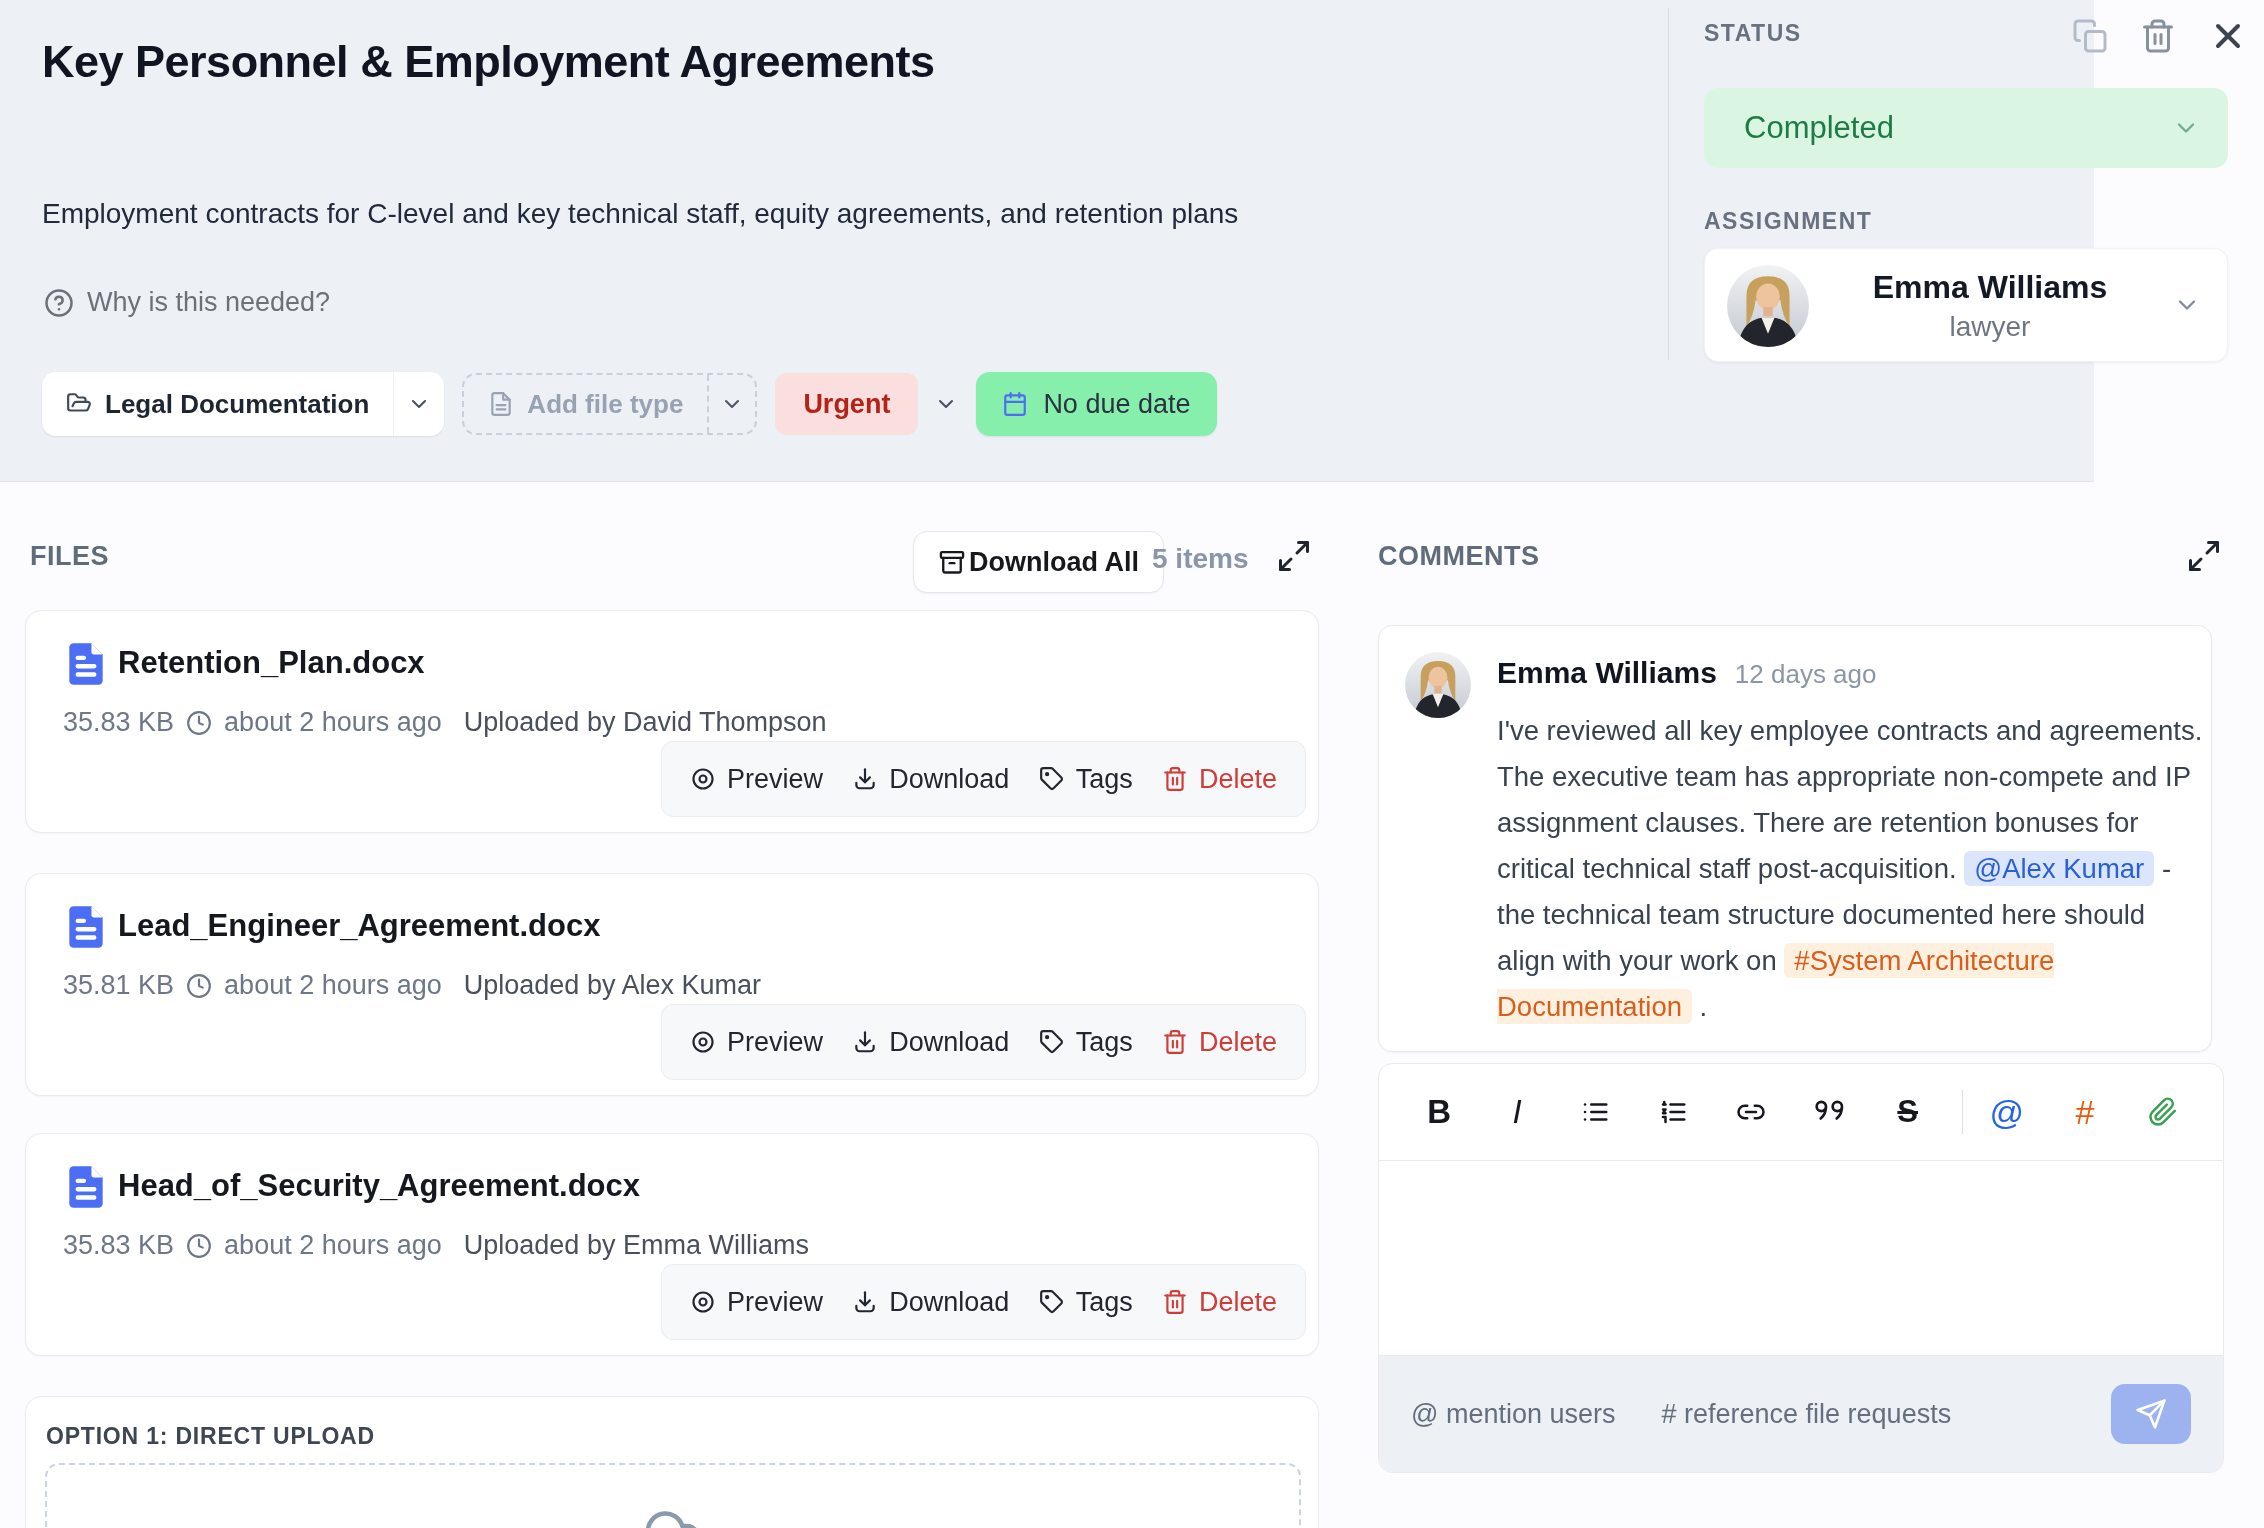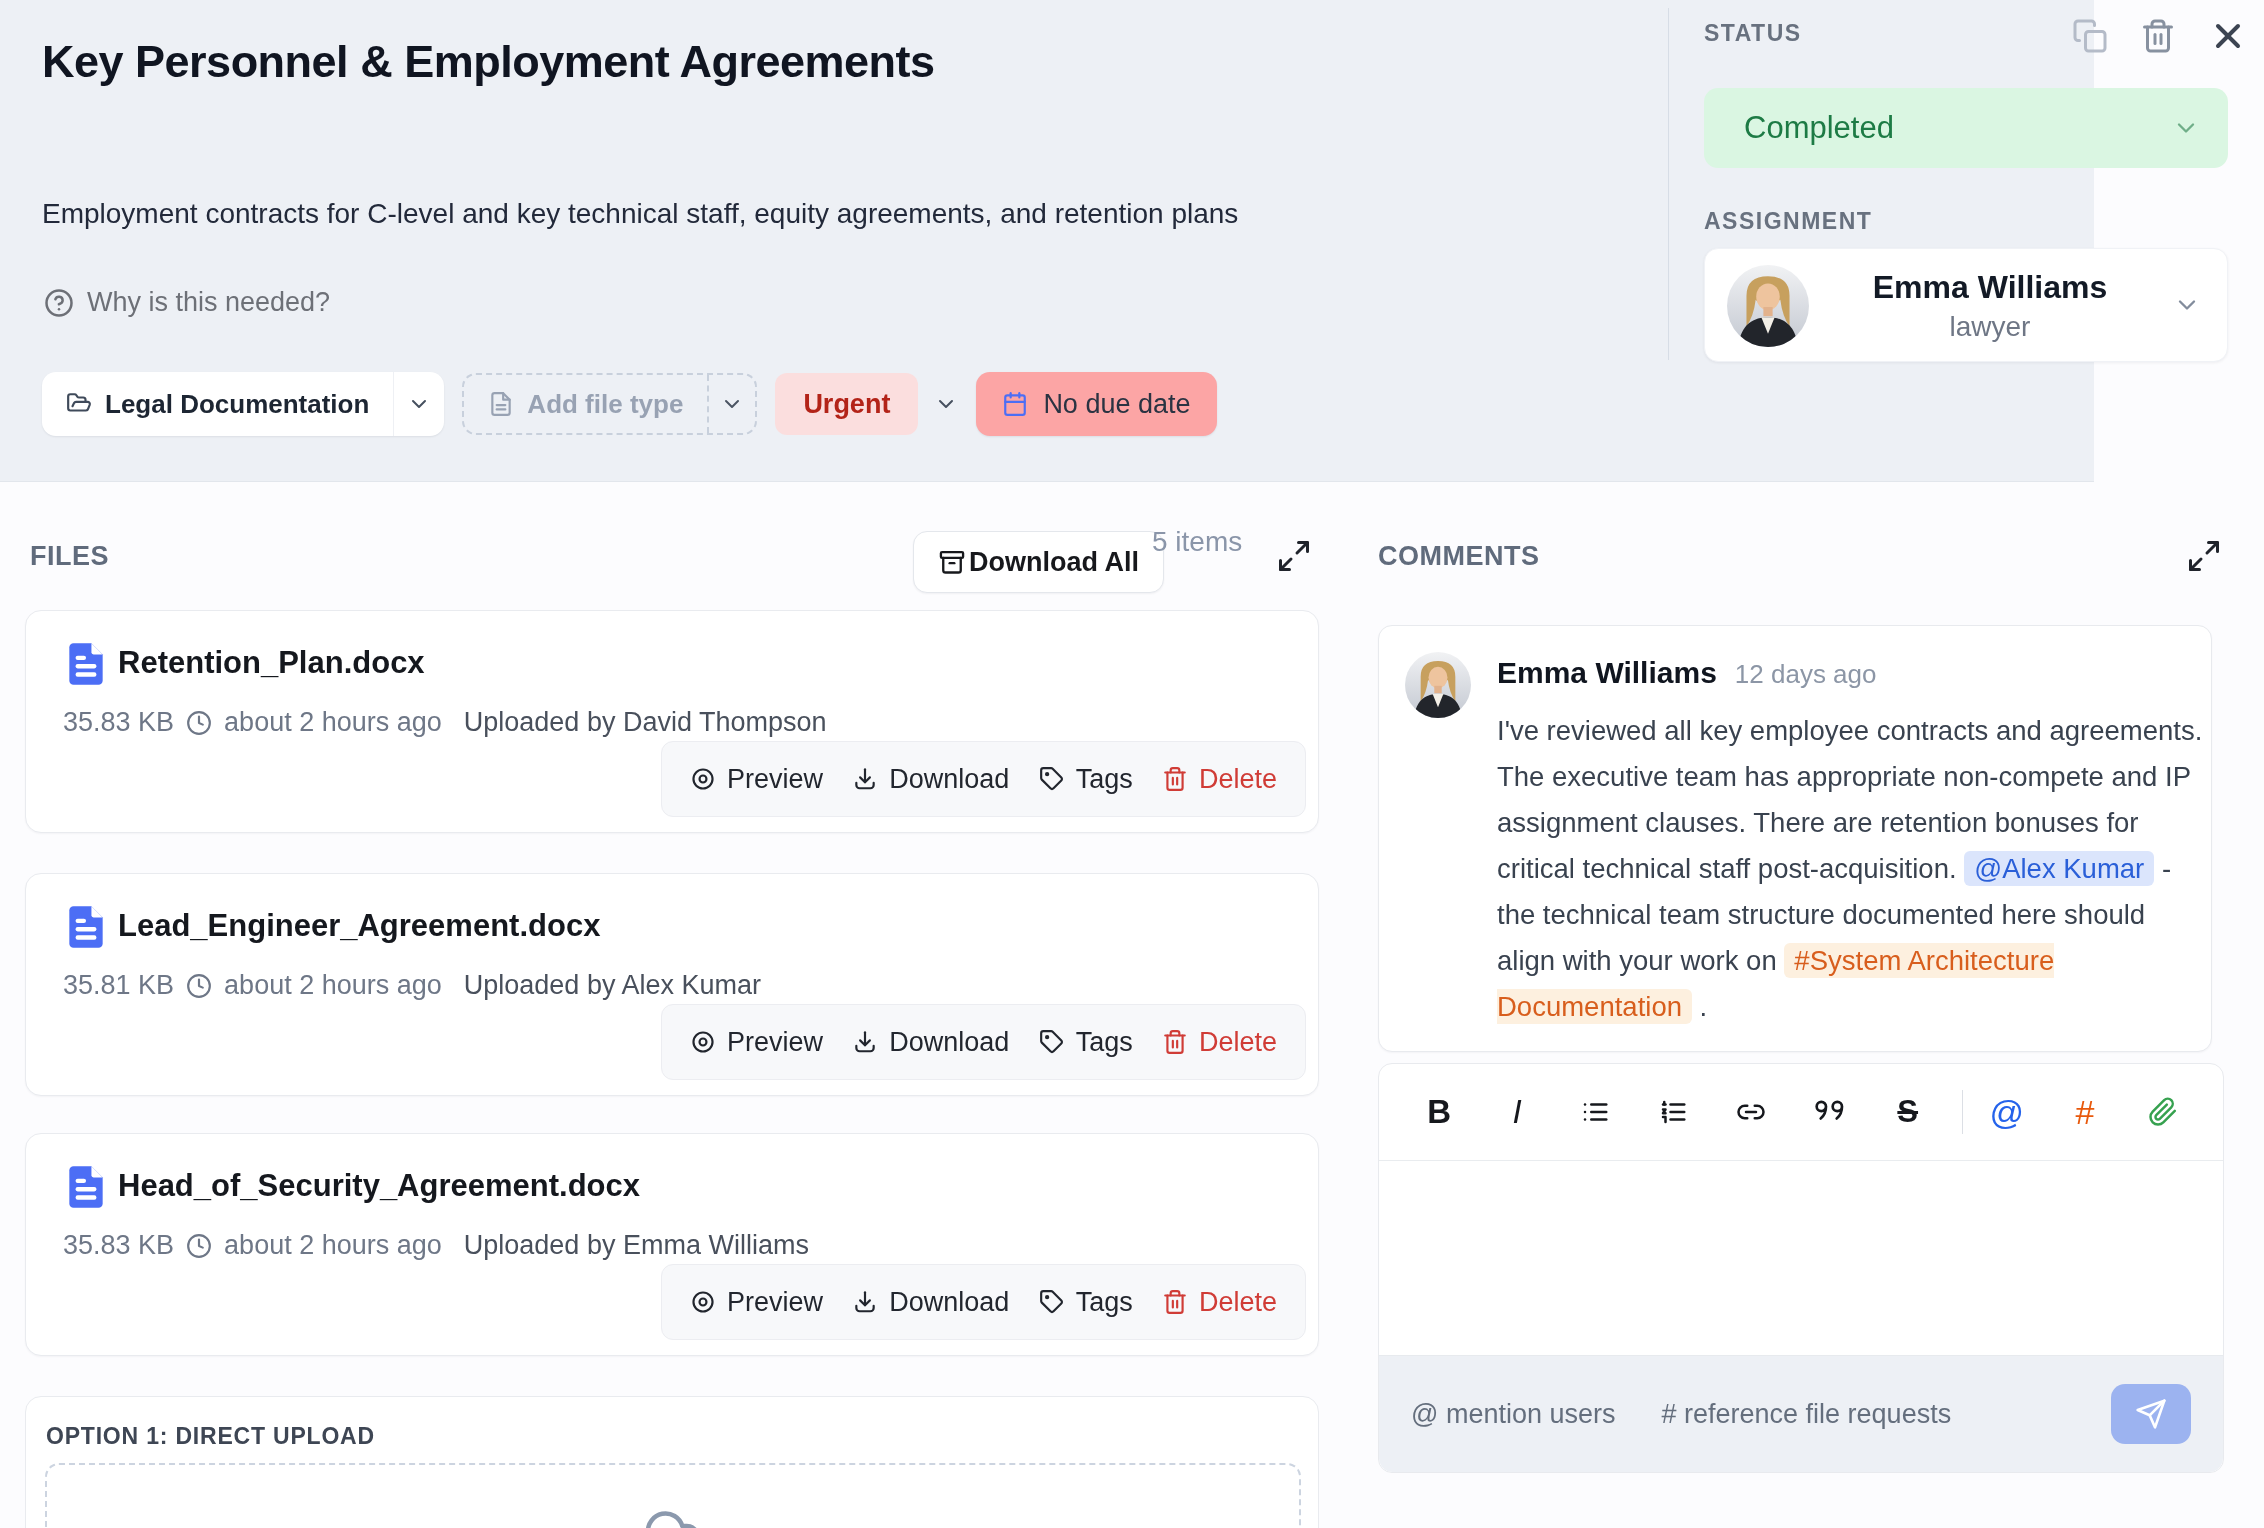--- a/index.html
+++ b/index.html
@@ -19,42 +19,42 @@
   .pill-white { background:#fff; box-shadow:0 1px 2px rgba(16,24,40,.08); }
   .seg-label { display:flex; align-items:center; gap:13px; padding:0 24px; font-size:26px; font-weight:600; color:#1d2633; }
   .seg-div { width:1px; height:100%; background:#eef0f4; }
   .seg-chev { width:50px; display:flex; align-items:center; justify-content:center; color:#46505f; }
   .pill-dashed { border:2px dashed #c8d0dc; height:62px; color:#98a2b3; background:transparent; }
   .pill-dashed .seg-label { font-weight:700; color:#98a2b3; }
   .pill-dashed .seg-div { width:0; border-left:2px dashed #c8d0dc; background:none; }
   .pill-dashed .seg-chev { color:#4b5563; width:46px; }
   .pill-urgent { background:#fbdede; border-radius:12px; padding:0 28px; height:62px; font-size:27px; font-weight:600; color:#b32318; }
   .lone-chev { display:flex; align-items:center; color:#46505f; margin-left:-2px; }
-  .pill-due { background:#fca5a5; box-shadow:0 1px 2px rgba(16,24,40,.08); padding:0 26px; gap:15px; font-size:27px; color:#2a3342; }
+  .pill-due { background:#86efac; box-shadow:0 1px 2px rgba(16,24,40,.08); padding:0 26px; gap:15px; font-size:27px; color:#2a3342; }
 
   .vdiv { position:absolute; left:1668px; top:8px; width:1px; height:352px; background:#d7dde6; }
   .side-label { position:absolute; font-size:23px; font-weight:600; letter-spacing:1.5px; color:#68717f; }
   .hdr-iconbtn { position:absolute; top:18px; background:none; border:none; cursor:pointer; }
   .status-select { position:absolute; left:1704px; top:88px; width:524px; height:80px; background:#daf6e2; border-radius:14px; display:flex; align-items:center; cursor:pointer; }
   .status-select .val { margin-left:40px; font-size:31px; font-weight:500; color:#1d7b45; }
   .status-select .chev { position:absolute; right:28px; color:#6fae88; display:flex; }
   .assignee-card { position:absolute; left:1704px; top:248px; width:524px; height:114px; background:#fff; border:1px solid #f0f2f6; border-radius:14px; box-shadow:0 1px 3px rgba(16,24,40,.06); cursor:pointer; }
   .assignee-card .av { position:absolute; left:22px; top:16px; }
   .assignee-card .who { position:absolute; left:120px; top:16px; width:330px; text-align:center; }
   .assignee-name { font-size:32px; font-weight:700; color:#131a26; line-height:44px; }
   .assignee-role { font-size:28px; color:#6e7685; line-height:36px; }
   .assignee-card .chev { position:absolute; right:26px; top:42px; color:#828c9c; }
 
   
   .main { position:absolute; top:482px; left:0; width:2264px; height:1046px; background:#fcfcfe; overflow:hidden; }
   .sec-label { position:absolute; font-size:27px; font-weight:600; letter-spacing:0.5px; color:#606b7c; }
   .expand-btn { position:absolute; background:none; border:none; cursor:pointer; color:#20242c; }
 
   .dl-btn { position:absolute; left:913px; top:49px; height:62px; display:flex; align-items:center; gap:3px; padding:0 24px; background:#fff; border:1px solid #e4e7ec; border-radius:14px; box-shadow:0 1px 2px rgba(16,24,40,.05); font-size:27px; font-weight:600; color:#17181c; cursor:pointer; }
-  .items-count { position:absolute; left:1152px; top:44px; font-size:28px; color:#8a95a9; }
+  .items-count { position:absolute; left:1152px; top:61px; font-size:28px; color:#8a95a9;font-weight:bold; }
 
   .fcard { position:absolute; left:25px; width:1294px; height:223px; background:#fff; border:1px solid #e9ebef; border-radius:16px; box-shadow:0 1px 2px rgba(16,24,40,.04); }
   .fcard .docic { position:absolute; left:35px; top:26px; }
   .fcard .fname { position:absolute; left:92px; top:34px; font-size:31px; font-weight:600; color:#15181e; }
   .fcard .meta { position:absolute; left:37px; top:96px; display:flex; align-items:center; gap:12px; font-size:27px; color:#6e7787; }
   .fcard .meta .upl { color:#49505c; margin-left:10px; }
   .actionbar { position:absolute; left:635px; top:130px; width:645px; height:76px; background:#f7f8fa; border:1px solid #ecedf1; border-radius:12px; display:flex; align-items:center; justify-content:space-between; padding:16px 28px; }
   .act { display:flex; align-items:center; gap:11px; background:none; border:none; font-size:27px; font-weight:500; color:#22262e; cursor:pointer; }
   .act.danger { color:#d03c36; }
 

